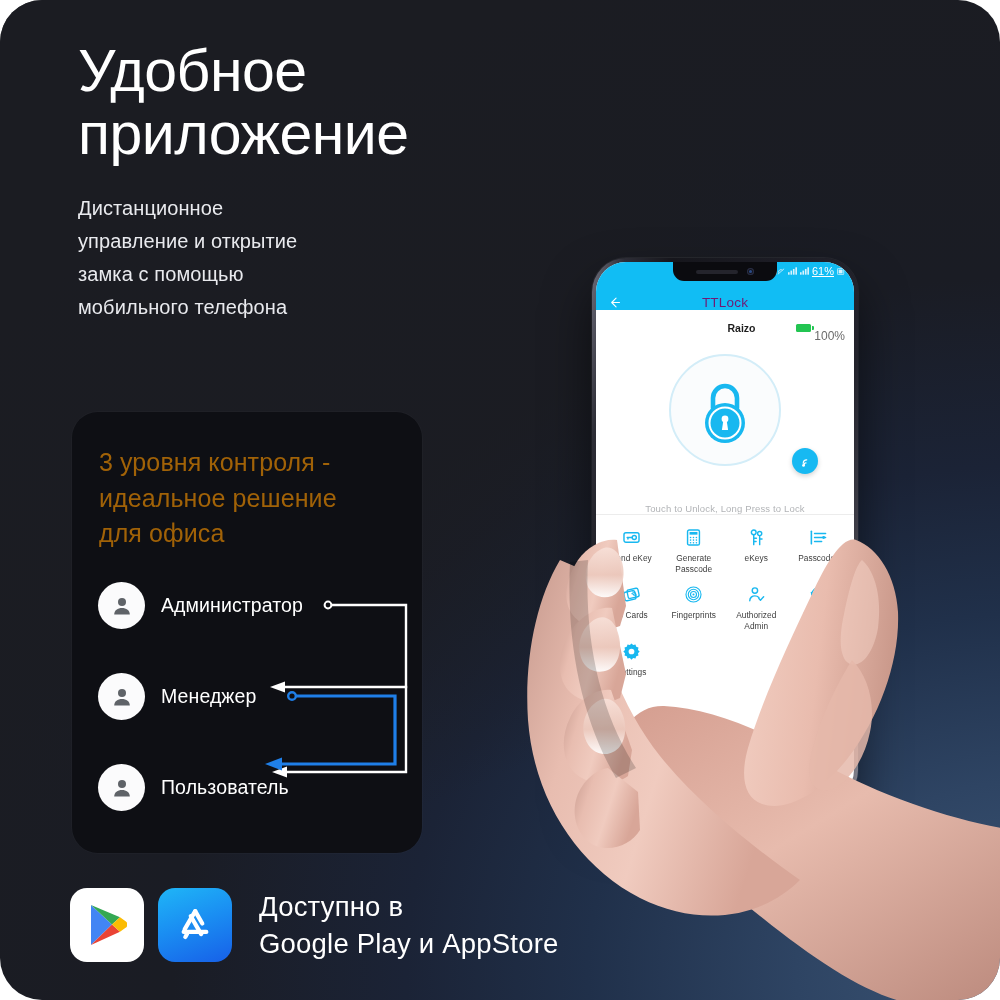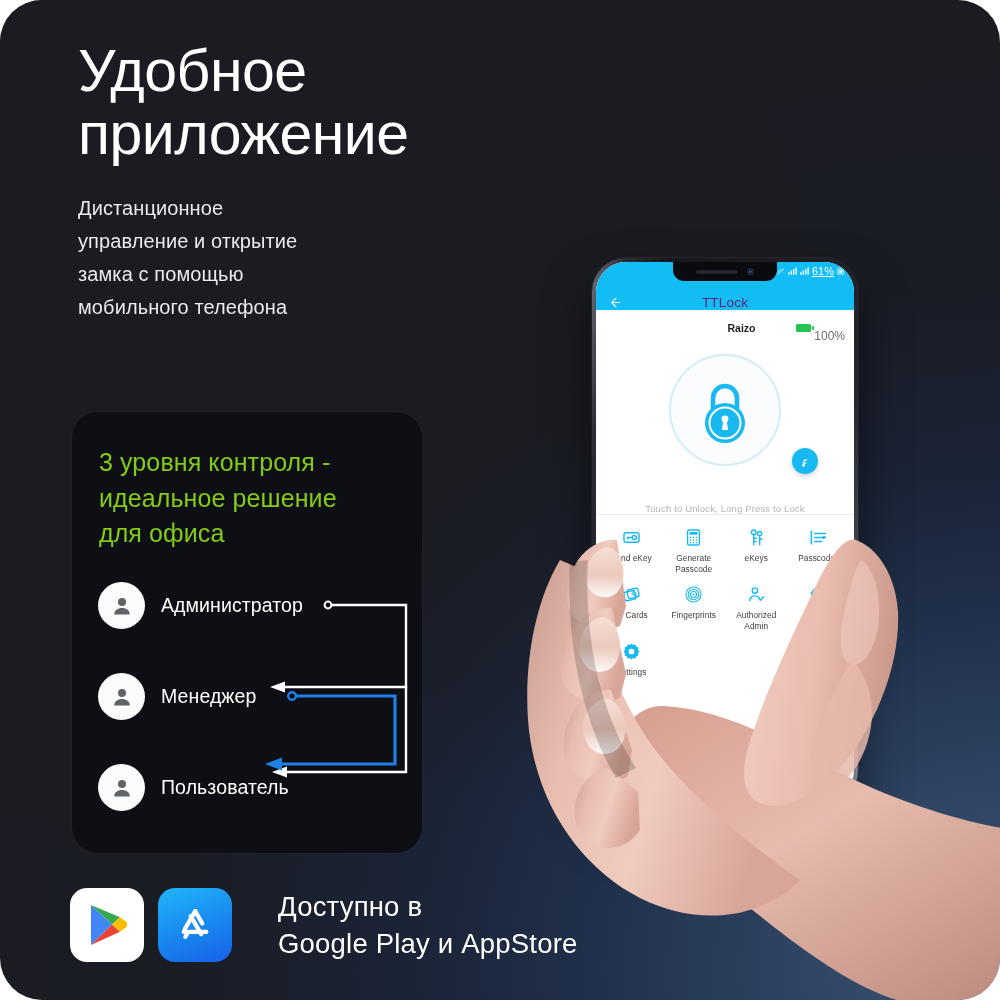--- a/index.html
+++ b/index.html
@@ -30,21 +30,21 @@
     font-weight:400;white-space:pre-line;letter-spacing:.1px;
   }
   
   .card{
     position:absolute;left:72px;top:412px;width:350px;height:441px;
     background:#0e0f14;border-radius:26px;
     box-shadow:0 0 0 1px rgba(255,255,255,.02);
   }
   .card-title{
     position:absolute;left:27px;top:33px;width:300px;
-    color:#84cc16;font-size:25px;line-height:1.42;font-weight:400;
+    color:#a16207;font-size:25px;line-height:1.42;font-weight:400;
     white-space:pre-line;letter-spacing:.1px;
   }
   .roles{position:absolute;left:26px;top:170px;width:306px;}
   .role{position:relative;height:47px;margin-bottom:44px;display:flex;align-items:center;}
   .role:last-child{margin-bottom:0;}
   .avatar{
     width:47px;height:47px;border-radius:50%;background:#fbfbfc;
     display:flex;align-items:center;justify-content:center;flex:0 0 auto;
   }
   .avatar svg{width:24px;height:24px;display:block;}
@@ -53,21 +53,21 @@
     letter-spacing:.1px;white-space:nowrap;
   }
   
   .wires{position:absolute;left:0;top:0;width:350px;height:441px;pointer-events:none;}
   
   .stores{position:absolute;left:70px;top:888px;display:flex;align-items:center;gap:14px;}
   .badge{width:74px;height:74px;border-radius:17px;flex:0 0 auto;position:relative;overflow:hidden;}
   .badge.gp{background:#ffffff;display:flex;align-items:center;justify-content:center;}
   .badge.as{background:linear-gradient(160deg,#1fb6f7 0%,#1a8df2 48%,#1760e8 100%);display:flex;align-items:center;justify-content:center;}
   .store-text{
-    margin-left:32px;color:#fff;font-size:27.5px;line-height:1.36;
+    margin-left:13px;color:#fff;font-size:27.5px;line-height:1.36;
     font-weight:400;white-space:pre-line;letter-spacing:.2px;
   }
   
   .phone-wrap{position:absolute;left:0;top:0;width:1000px;height:1000px;}
   .phone{
     position:absolute;left:592px;top:258px;width:266px;height:546px;
     border-radius:34px;
     background:linear-gradient(100deg,#6f6f7c 0%,#2d2d36 9%,#16161c 22%,#1c1c24 50%,#23232c 78%,#55555f 93%,#8d8d98 100%);
     padding:4px;
     box-shadow:0 26px 48px rgba(0,0,0,.55), 0 0 0 1px rgba(255,255,255,.06);

